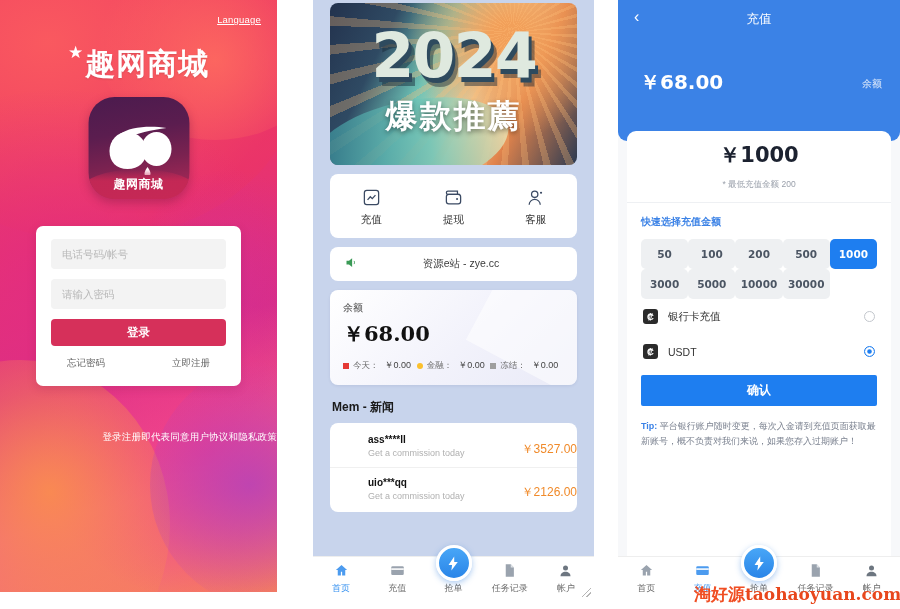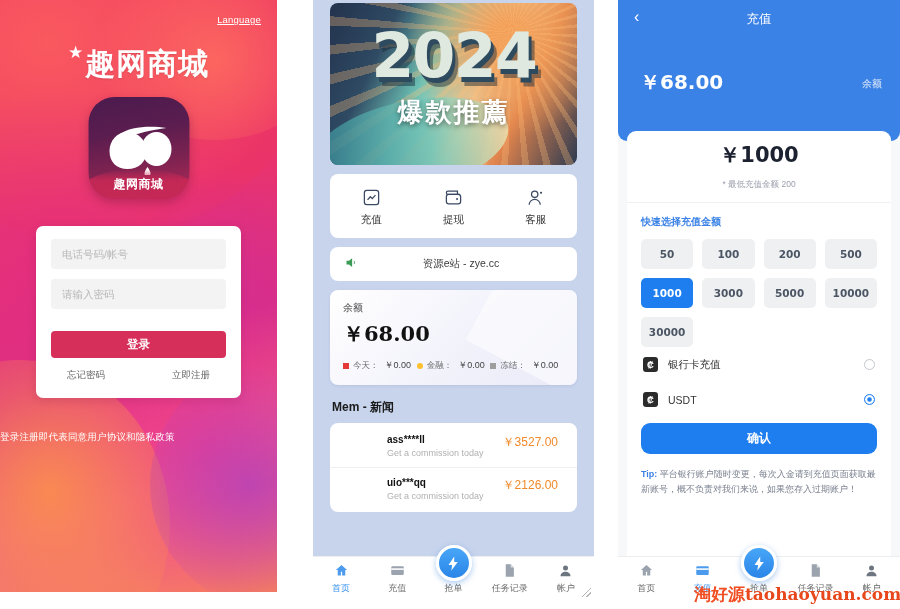--- a/index.html
+++ b/index.html
@@ -77,30 +77,30 @@
     width: 100%; height: 30px; border: none; outline: none;
     background: #f3f3f3; border-radius: 4px;
     margin-bottom: 10px; padding: 0 11px;
     font-size: 10.5px; color: #555;
     font-family: "Liberation Sans", sans-serif;
   }
   .login-input::placeholder { color: #b9b9b9; }
   .login-btn {
     width: 100%; height: 27px; border: none; cursor: pointer;
     background: #d6305a; color: #fff; border-radius: 4px;
-    font-size: 11.5px; font-weight: bold; margin-top: 12px;
+    font-size: 11.5px; font-weight: bold; 
     font-family: "Liberation Sans", sans-serif;
   }
   .login-links {
     display: flex; justify-content: space-between;
     margin-top: 11px; padding: 0 16px;
   }
   .login-links span { font-size: 9.5px; color: #666; cursor: pointer; }
   .agree-text {
-    position: absolute; left: 0; right: 0; top: 431px; text-align: left;
+    position: absolute; left: 0; right: 0; top: 431px; text-align: right;
     color: #fff; font-size: 9.5px; z-index: 5; letter-spacing: .2px;
   }
 
   
   .panel-home {
     position: absolute; left: 313px; top: 0; width: 281px; height: 600px;
     background: #c8d4ec; overflow: hidden;
   }
   .home-title {
     text-align: center; font-size: 12.5px; color: #2a2a2a;
@@ -121,21 +121,21 @@
     transform: rotate(-12deg); opacity:.85; }
   .banner-2024 {
     position: absolute; left: 0; right: 0; top: 16px; text-align: center;
     font-size: 62px; font-weight: bold; letter-spacing: -2px;
     color: #dfe9df;
     text-shadow: 3px 5px 0 #2e4a5e, 6px 9px 0 rgba(20,35,50,.45);
     font-family: "DejaVu Sans", sans-serif;
   }
   .banner-sub {
     position: absolute; left: 0; right: 0; top: 92px; text-align: center;
-    font-size: 26px; font-weight: bold; color: #fff; letter-spacing: 2px;
+    font-size: 32px; font-weight: bold; color: #fff; letter-spacing: 2px;
     text-shadow: 0 2px 5px rgba(0,0,0,.45);
   }
 
   .card { background: #fff; border-radius: 8px; margin: 9px 17px 0 17px; }
   .actions { display: flex; padding: 12px 0 11px 0; }
   .action { flex: 1; text-align: center; cursor: pointer; }
   .action .ic { height: 22px; display:flex; align-items:center; justify-content:center; }
   .action .lb { font-size: 10.5px; color: #333; margin-top: 5px; }
 
   .notice { display:flex; align-items:center; height: 34px; padding: 0 14px; }
@@ -154,21 +154,21 @@
   .bal-label { font-size: 10px; color:#444; position: relative; z-index:2; }
   .bal-amount { font-size: 21px; font-weight: bold; color: #111; margin-top: 5px; position: relative; z-index:2;
      font-family:"DejaVu Serif", serif; }
   .bal-stats { display:flex; margin-top: 11px; position: relative; z-index:2; }
   .bal-stat { flex:1; display:flex; align-items:center; font-size: 8.5px; color:#6b6b6b; }
   .dot { width: 6px; height: 6px; margin-right: 4px; display:inline-block; }
   .bal-stat .val { color:#444; margin-left: 6px; font-size: 9px; }
 
   .news-head { font-size: 12px; font-weight: bold; color:#1a1a1a; margin: 14px 0 0 19px; }
   .news-card { margin: 7px 17px 0 17px; background:#fff; border-radius: 8px; padding: 2px 0; }
-  .news-row { display:flex; align-items:flex-start; padding: 9px 19px; }
+  .news-row { display:flex; align-items:flex-end; padding: 9px 0; }
   .news-row + .news-row { border-top: 1px solid #f0f0f0; }
   .news-left { flex: 1; padding-left: 38px; }
   .news-user { font-size: 10px; font-weight: bold; color:#111; }
   .news-desc { font-size: 9px; color:#b0b0b0; margin-top: 3px; }
   .news-amt { font-size: 12px; color:#f08a2a; white-space: nowrap; }
 
   
   .tabbar {
     position: absolute; left: 0; right: 0; bottom: 0; height: 44px;
     background: #fff; border-top: 1px solid #eee;
@@ -209,40 +209,40 @@
 
   .rc-sheet {
     position: absolute; left: 9px; right: 9px; top: 131px; bottom: 0;
     background: #fff; border-radius: 9px 9px 0 0; padding: 10px 0 0 0;
   }
   .rc-amount { text-align:center; font-size: 21px; font-weight: bold; color:#1c2230;
      font-family:"DejaVu Sans", sans-serif; }
   .rc-min { text-align:center; font-size: 8.5px; color:#9aa0ab; margin-top: 10px; padding-bottom: 11px;
      border-bottom: 1px solid #eef0f3; }
   .rc-quick { font-size: 10px; color:#3b82e6; font-weight: bold; margin: 12px 0 0 14px; }
-  .rc-grid { display: grid; grid-template-columns: repeat(4, 1fr); gap: 9px; padding: 10px 14px 0 14px; }
+  .rc-grid { display: grid; grid-template-columns: repeat(5, 1fr); gap: 0; padding: 10px 14px 0 14px; }
   .rc-chip {
     height: 30px; border-radius: 5px; background:#eef0f2; color:#4b5563;
     display:flex; align-items:center; justify-content:center;
     font-size: 10.5px; font-weight: bold; cursor:pointer;
     font-family:"DejaVu Sans", sans-serif;
   }
   .rc-chip.sel { background:#1e7ef0; color:#fff; }
   .pay-row { display:flex; align-items:center; padding: 10px 16px; }
   .pay-ic {
     width: 15px; height: 15px; border-radius: 3px; background:#2b2b2b;
     display:flex; align-items:center; justify-content:center;
     color:#fff; font-size: 9.5px; font-weight: bold; margin-right: 10px;
   }
   .pay-name { flex:1; font-size: 10.5px; color:#333; }
   .radio { width: 11px; height: 11px; border-radius: 50%; border: 1.3px solid #c3c7cd; }
   .radio.on { border-color:#1e7ef0; box-shadow: inset 0 0 0 2.2px #fff, inset 0 0 0 5px #1e7ef0; }
   .rc-confirm {
     margin: 6px 14px 0 14px; height: 31px; border:none; cursor:pointer;
-    background:#1e7ef0; color:#fff; border-radius: 9px; width: calc(100% - 28px);
+    background:#1e7ef0; color:#fff; border-radius: 2px; width: calc(100% - 28px);
     font-size: 12px; font-weight: bold; font-family:"Liberation Sans", sans-serif;
   }
   .rc-tip { margin: 13px 14px 0 14px; font-size: 9px; line-height: 1.65; color:#7b8290; }
   .rc-tip b { color:#3b82e6; }
 
   .watermark {
     position: absolute; left: 694px; top: 583px; z-index: 40;
     font-size: 17px; font-weight: bold; white-space: nowrap;
     font-family: "DejaVu Serif", serif;
   }

